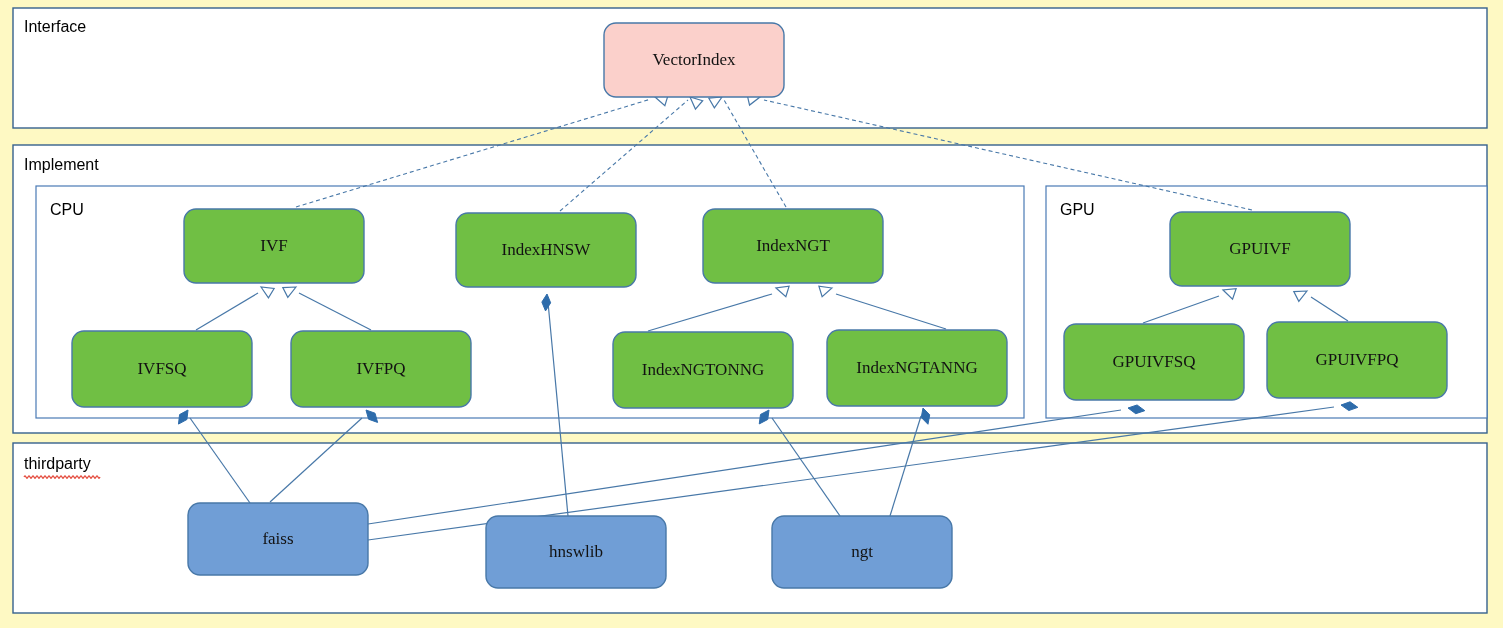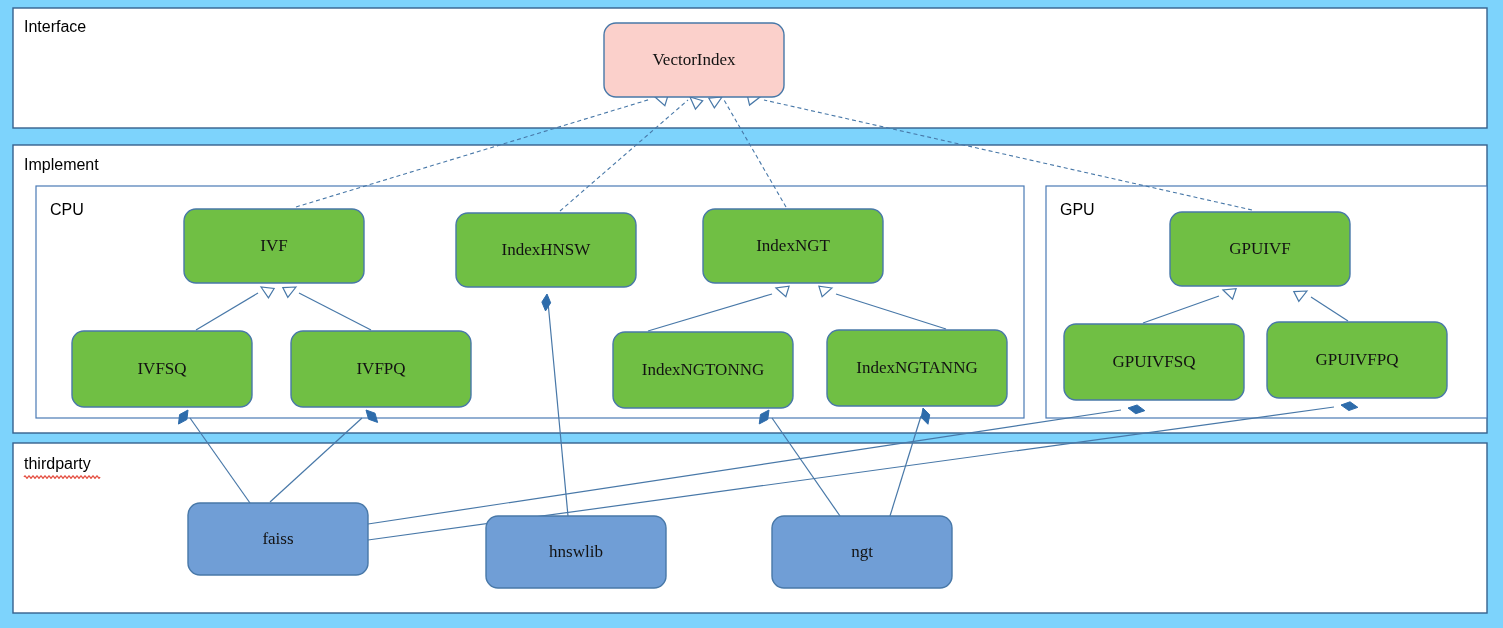--- a/index.html
+++ b/index.html
@@ -4,21 +4,21 @@
 <style>
   html, body {
     margin: 0;
     padding: 0;
     background: #ffffff;
   }
   #canvas {
     position: relative;
     width: 1503px;
     height: 628px;
-    background: #7dd3fc;
+    background: #fef9c3;
     overflow: hidden;
     font-family: "Liberation Sans", sans-serif;
   }
   svg.diagram {
     position: absolute;
     left: 0;
     top: 0;
     width: 1503px;
     height: 628px;
   }

